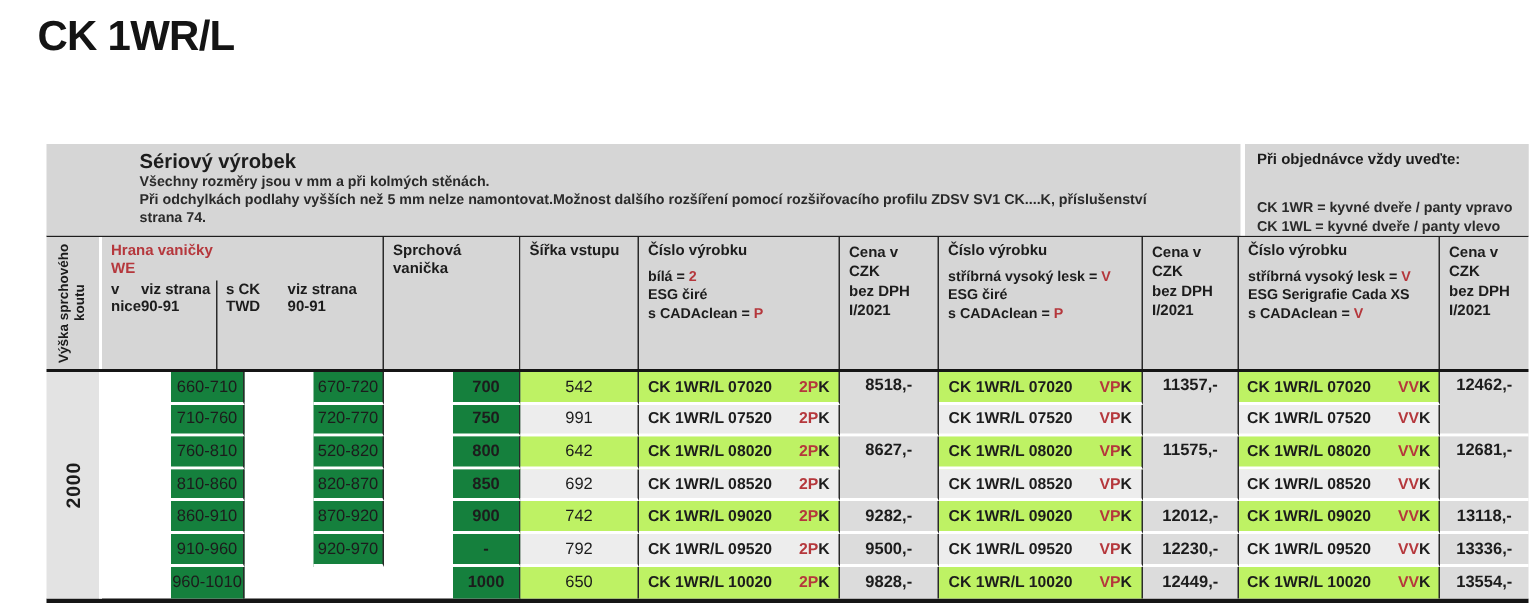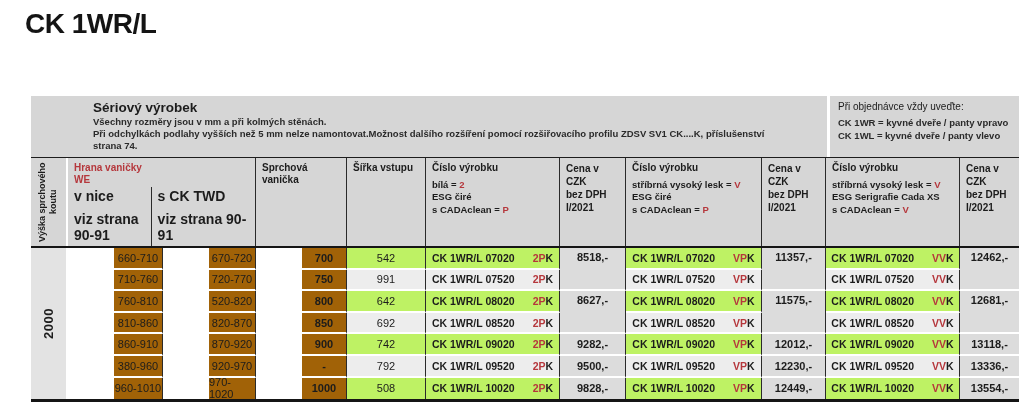--- a/index.html
+++ b/index.html
@@ -7,45 +7,45 @@
   .page{position:relative;width:948px;height:410px;border-radius:21px;}
   .page-title{position:absolute;left:25px;top:8px;margin:0;font-size:28px;font-weight:bold;letter-spacing:-0.5px;color:#141414;}
   .table-wrap{position:absolute;left:31px;top:96px;width:988px;}
 
   
   .info-band{position:relative;height:61px;background:#d6d6d6;box-sizing:border-box;}
   .info-left{padding:4px 0 0 62px;}
   .info-heading{font-size:13.5px;font-weight:bold;line-height:1.15;}
   .info-line{font-size:9.5px;font-weight:bold;line-height:1.3;color:#2a2a2a;width:725px;}
   .order-box{position:absolute;right:0;top:0;bottom:0;width:192px;border-left:3px solid #fff;padding:5px 0 0 8px;box-sizing:border-box;background:#d6d6d6;}
-  .order-heading{font-size:10px;font-weight:normal;margin-bottom:5px;}
+  .order-heading{font-size:10px;font-weight:bold;margin-bottom:21px;}
   .order-line{font-size:9.5px;font-weight:bold;line-height:1.35;color:#2a2a2a;}
 
   
   .cols{display:grid;grid-template-columns:37px 95px 93px 91px 79px 134px 66px 136px 64px 134px 59px;}
 
   
   .header-grid{border-top:1px solid #1d1d1d;height:88px;}
   .hcell{background:#d6d6d6;border-right:1px solid #2a2a2a;box-sizing:border-box;padding:4px 3px 0 6px;font-size:10px;font-weight:bold;line-height:1.2;overflow:hidden;}
   .hcell .sub{margin-top:5px;font-size:9.5px;line-height:1.3;}
   .keep{white-space:pre;}
   .vyska-cell{border-right:2px solid #fff;display:flex;align-items:center;justify-content:center;padding:0;}
   .vert{writing-mode:vertical-rl;transform:rotate(180deg);font-size:9px;font-weight:bold;text-align:center;line-height:1.25;max-height:84px;}
   .hrana-block{grid-column:2/4;background:#d6d6d6;border-right:1px solid #2a2a2a;box-sizing:border-box;display:flex;flex-direction:column;padding:0;}
   .hrana-label{padding:4px 0 1px 6px;font-size:10px;font-weight:bold;line-height:1.2;}
   .hrana-sub{flex:1;display:flex;}
-  .hrana-half{display:flex;flex-direction:column;justify-content:space-between;padding:1px 0 3px 6px;box-sizing:border-box;font-size:14px;font-weight:bold;}
+  .hrana-half{display:flex;flex-direction:row;justify-content:space-between;padding:1px 0 3px 6px;box-sizing:border-box;font-size:10px;font-weight:bold;}
   .hrana-half.first{width:89px;border-right:1px solid #2a2a2a;}
   .red{color:#b5373c;}
   .cena-line{font-size:10px;font-weight:bold;line-height:1.3;}
 
   
   .body-grid{grid-template-rows:repeat(7,21.6px);border-top:2px solid #151515;border-bottom:3px solid #151515;}
   .bcell{box-sizing:border-box;border-right:1px solid #2a2a2a;border-bottom:2px solid #fff;display:flex;align-items:center;justify-content:center;font-size:11px;}
-  .grey{background:#a16207;margin-left:46px;}
+  .grey{background:#15803d;margin-left:46px;}
   .alt0{background:#bef264;}
   .alt1{background:#ededed;}
   .pricebg{background:#dcdcdc;font-weight:bold;}
   .pm{align-items:flex-start;padding-top:3px;}
   .bold{font-weight:bold;}
   .code{font-weight:bold;font-size:10.5px;white-space:pre;}
   .code .base{margin-right:18px;}.c2{grid-column:2}.c3{grid-column:3}.c4{grid-column:4}.c5{grid-column:5}.c6{grid-column:6}
   .c7{grid-column:7}.c8{grid-column:8}.c9{grid-column:9}.c10{grid-column:10}.c11{grid-column:11;border-right:none;}
   .r1{grid-row:1}.r2{grid-row:2}.r3{grid-row:3}.r4{grid-row:4}.r5{grid-row:5}.r6{grid-row:6}
   .r7{grid-row:7;border-bottom:none;}
@@ -188,35 +188,34 @@
       <div class="bcell grey c3 r5">870-920</div>
       <div class="bcell grey bold c4 r5">900</div>
       <div class="bcell alt0 c5 r5">742</div>
       <div class="bcell alt0 c6 r5 code"><span class="base">CK 1WR/L 09020</span><span class="red">2P</span><span>K</span></div>
       <div class="bcell pricebg c7 r5">9282,-</div>
       <div class="bcell alt0 c8 r5 code"><span class="base">CK 1WR/L 09020</span><span class="red">VP</span><span>K</span></div>
       <div class="bcell pricebg c9 r5">12012,-</div>
       <div class="bcell alt0 c10 r5 code"><span class="base">CK 1WR/L 09020</span><span class="red">VV</span><span>K</span></div>
       <div class="bcell pricebg c11 r5">13118,-</div>
 
-      <div class="bcell grey c2 r6">380-960</div>
+      <div class="bcell grey c2 r6">910-960</div>
       <div class="bcell grey c3 r6">920-970</div>
       <div class="bcell grey bold c4 r6">-</div>
       <div class="bcell alt1 c5 r6">792</div>
       <div class="bcell alt1 c6 r6 code"><span class="base">CK 1WR/L 09520</span><span class="red">2P</span><span>K</span></div>
       <div class="bcell pricebg c7 r6">9500,-</div>
       <div class="bcell alt1 c8 r6 code"><span class="base">CK 1WR/L 09520</span><span class="red">VP</span><span>K</span></div>
       <div class="bcell pricebg c9 r6">12230,-</div>
       <div class="bcell alt1 c10 r6 code"><span class="base">CK 1WR/L 09520</span><span class="red">VV</span><span>K</span></div>
       <div class="bcell pricebg c11 r6">13336,-</div>
 
       <div class="bcell grey c2 r7">960-1010</div>
-      <div class="bcell grey c3 r7">970-1020</div>
       <div class="bcell grey bold c4 r7">1000</div>
-      <div class="bcell alt0 c5 r7">508</div>
+      <div class="bcell alt0 c5 r7">650</div>
       <div class="bcell alt0 c6 r7 code"><span class="base">CK 1WR/L 10020</span><span class="red">2P</span><span>K</span></div>
       <div class="bcell pricebg c7 r7">9828,-</div>
       <div class="bcell alt0 c8 r7 code"><span class="base">CK 1WR/L 10020</span><span class="red">VP</span><span>K</span></div>
       <div class="bcell pricebg c9 r7">12449,-</div>
       <div class="bcell alt0 c10 r7 code"><span class="base">CK 1WR/L 10020</span><span class="red">VV</span><span>K</span></div>
       <div class="bcell pricebg c11 r7">13554,-</div>
     </div>
   </div>
 </div>
 

